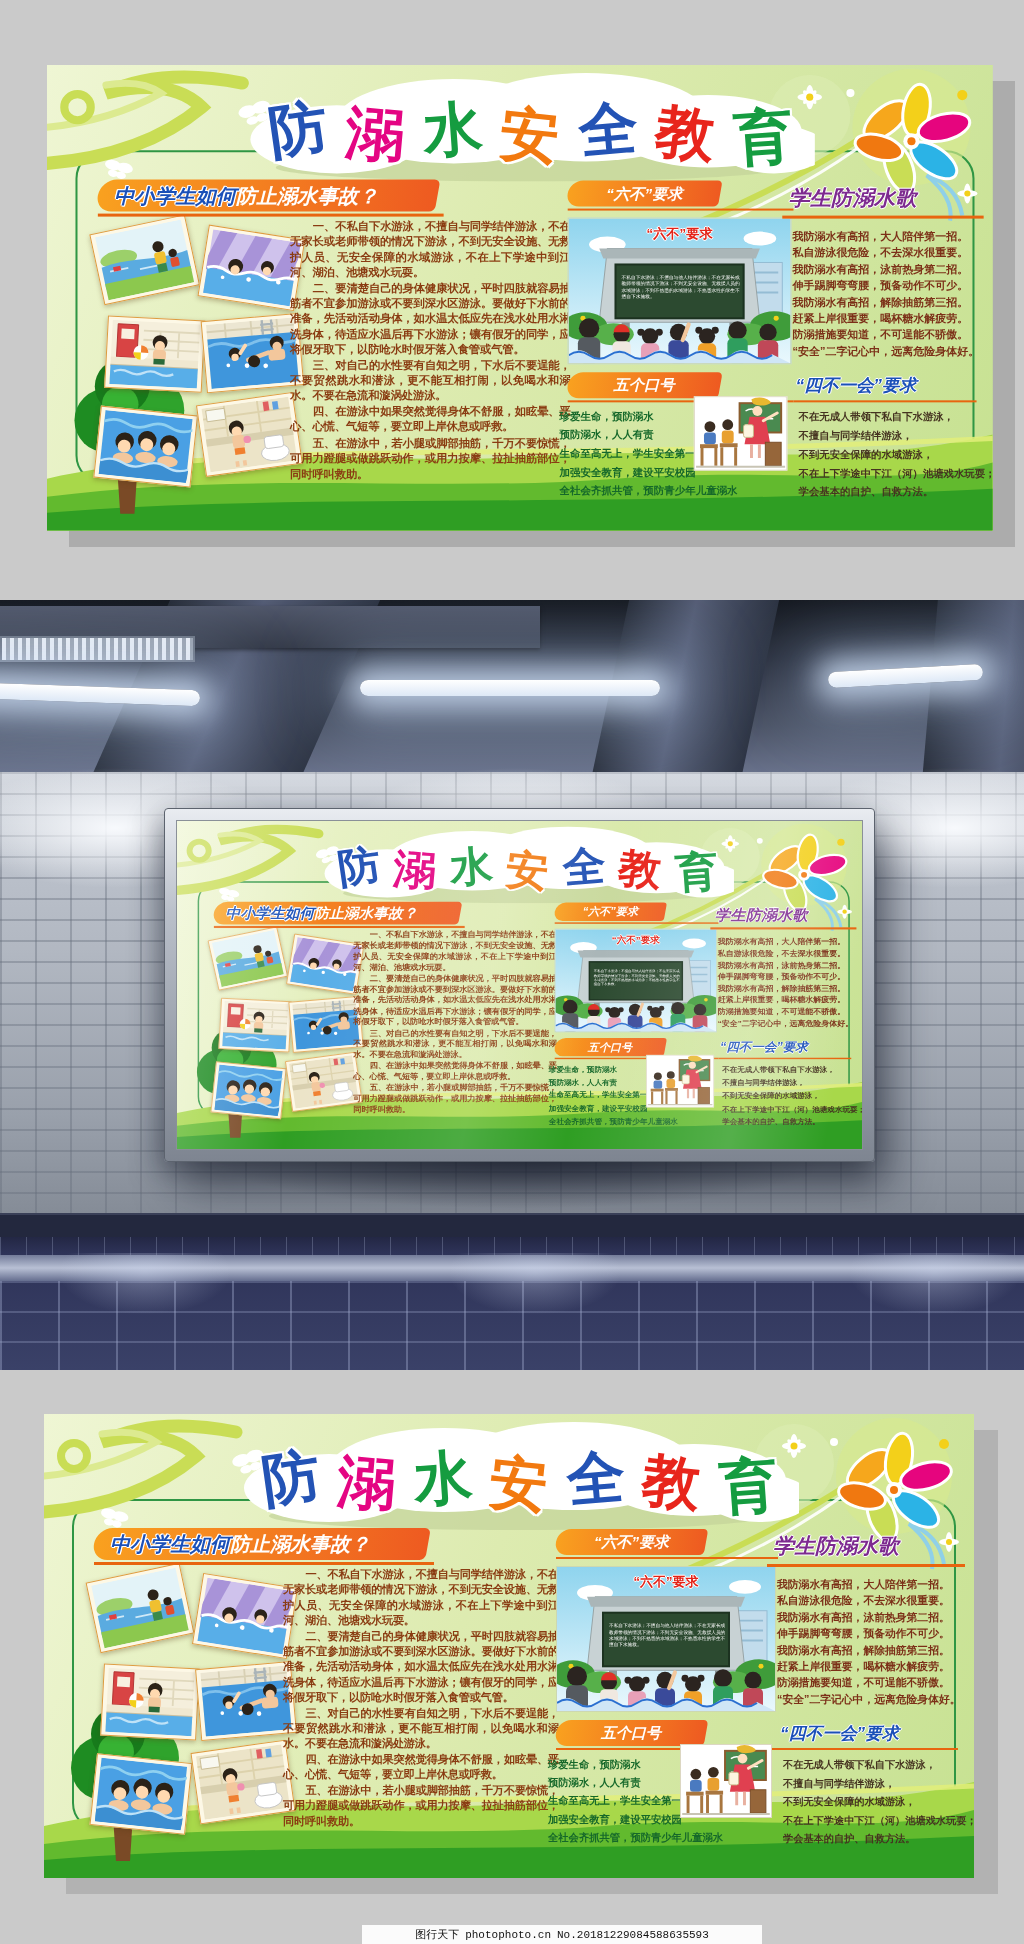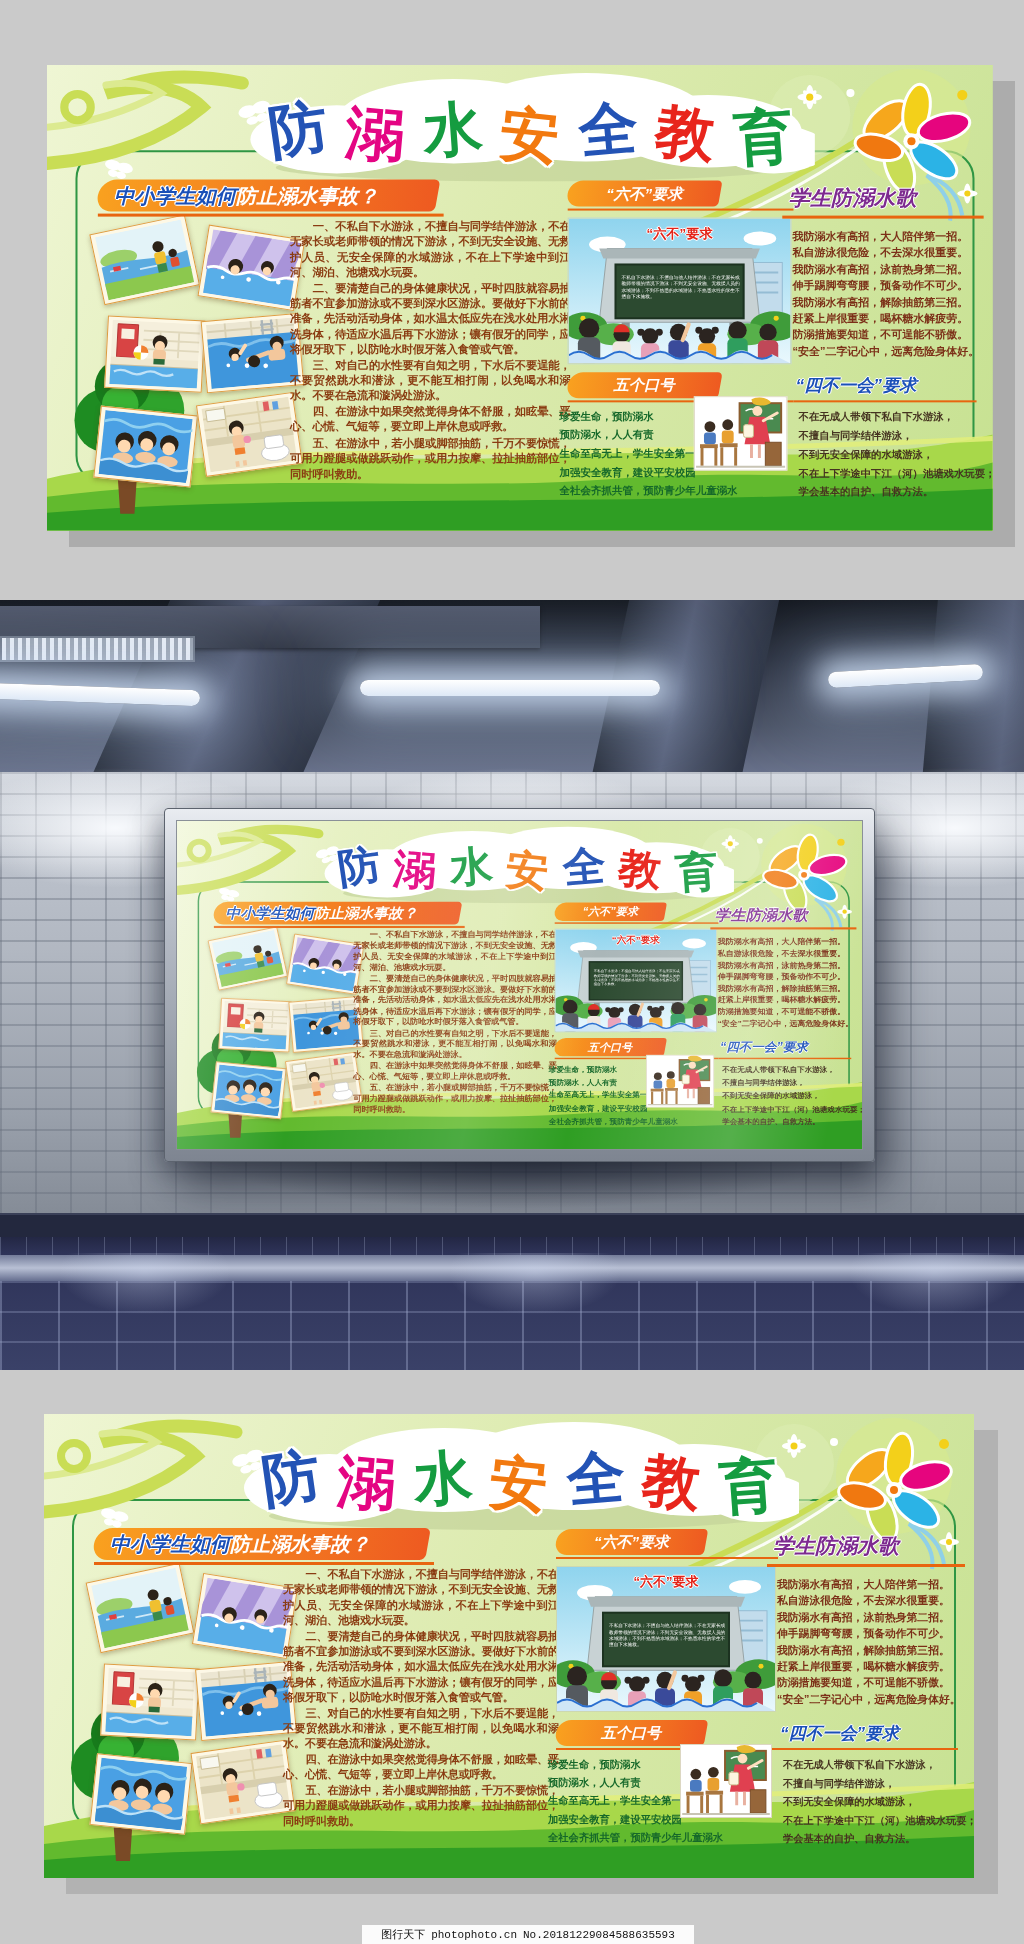--- a/index.html
+++ b/index.html
@@ -154,21 +154,21 @@
 .fgrid-far{position:absolute;left:0;top:0;width:100%;height:20px;
   background:repeating-linear-gradient(90deg,rgba(150,160,190,.35) 0 1px,transparent 1px 26px);}
 .fgrid-near{position:absolute;left:0;top:44px;width:100%;height:89px;
   background:repeating-linear-gradient(90deg,rgba(160,170,205,.4) 0 2px,transparent 2px 58px),
   repeating-linear-gradient(180deg,rgba(160,170,205,.30) 0 2px,transparent 2px 30px);}
 .floor-glow{position:absolute;top:16px;width:230px;height:95px;
   background:radial-gradient(50% 60% at 50% 20%,rgba(212,222,246,.38),rgba(212,222,246,0) 75%);}
 .fg1{left:30px;} .fg2{left:420px;} .fg3{left:820px;}
 
 
-.watermark{position:absolute;left:362px;top:1925px;width:332px;height:19px;background:#fbfbfb;
+.watermark{position:absolute;left:362px;top:1925px;width:400px;height:19px;background:#fbfbfb;
   display:flex;align-items:center;justify-content:center;gap:6px;
   font-family:"Liberation Mono","DejaVu Sans Mono",monospace;font-size:11px;color:#111;white-space:nowrap;}
 </style>
 </head>
 <body>
 
 <div class="flat flat-top">
   <div class="flat-shadow"></div>
   <div class="poster-slot">
   <div class="poster">

